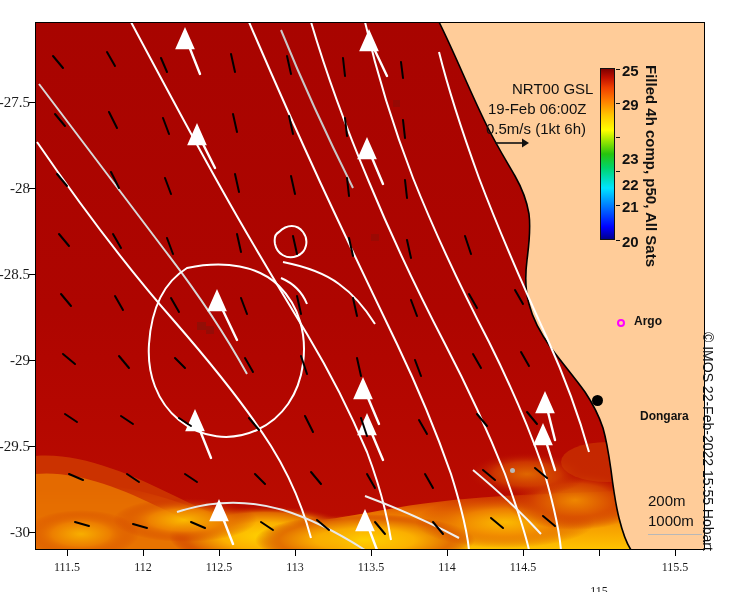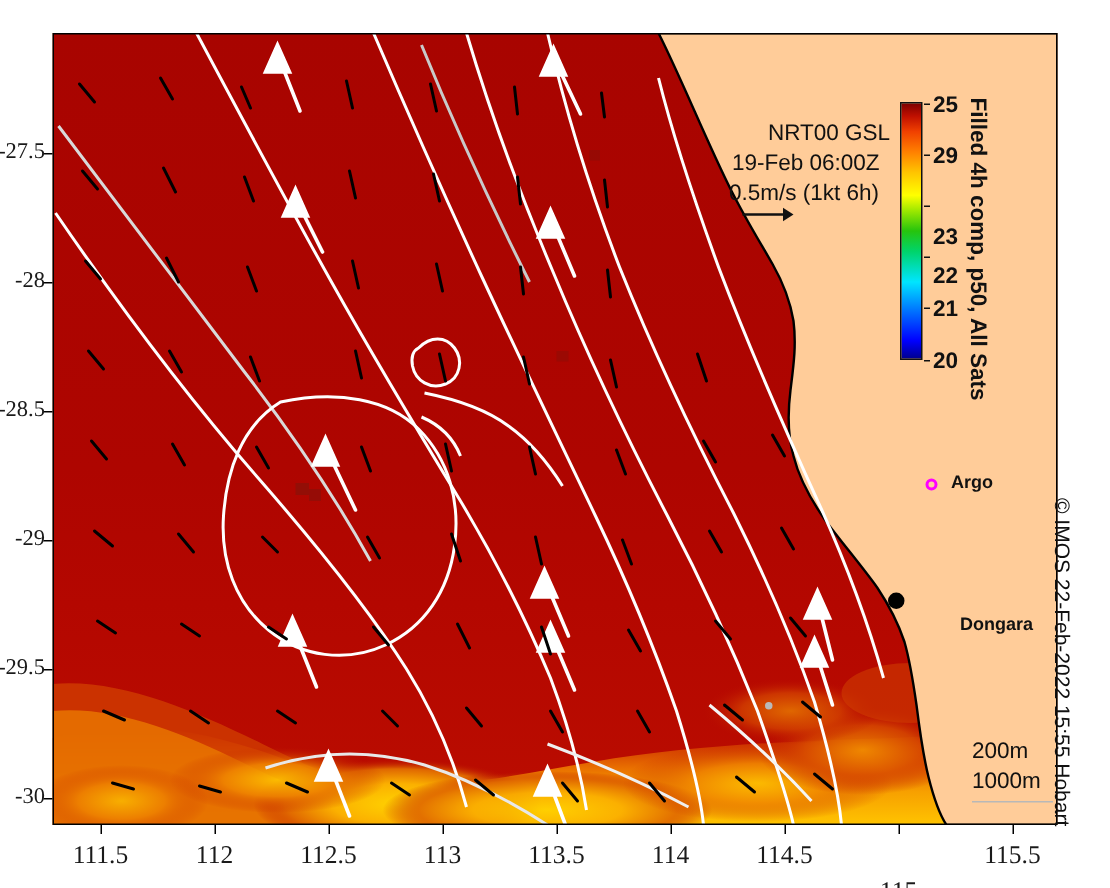--- a/index.html
+++ b/index.html
@@ -15,21 +15,21 @@
          border:1px solid #000;box-sizing:border-box;pointer-events:none;}
 
   
   .sstlayer{position:absolute;left:0;top:0;width:100%;height:100%;}
 
   
   .tick{position:absolute;background:#000;}
   .xtick{width:1px;height:6px;top:550px;}
   .ytick{height:1px;width:6px;left:29px;}
   .xlab{position:absolute;top:560px;font-family:"Liberation Serif",serif;
-        font-size:17px;color:#1a1a1a;transform:translateX(-50%);white-space:nowrap;}
+        font-size:12px;color:#1a1a1a;transform:translateX(-50%);white-space:nowrap;}
   .ylab{position:absolute;left:30px;font-family:"Liberation Serif",serif;
         font-size:15px;color:#1a1a1a;transform:translate(-100%,-50%);white-space:nowrap;}
 
   
   .maptext{position:absolute;font-family:"Liberation Sans",sans-serif;
            font-size:15px;color:#111;white-space:nowrap;}
   .bold{font-weight:bold;font-size:12px;}
 
   
   #cbar{position:absolute;left:600px;top:68px;width:15px;height:172px;

